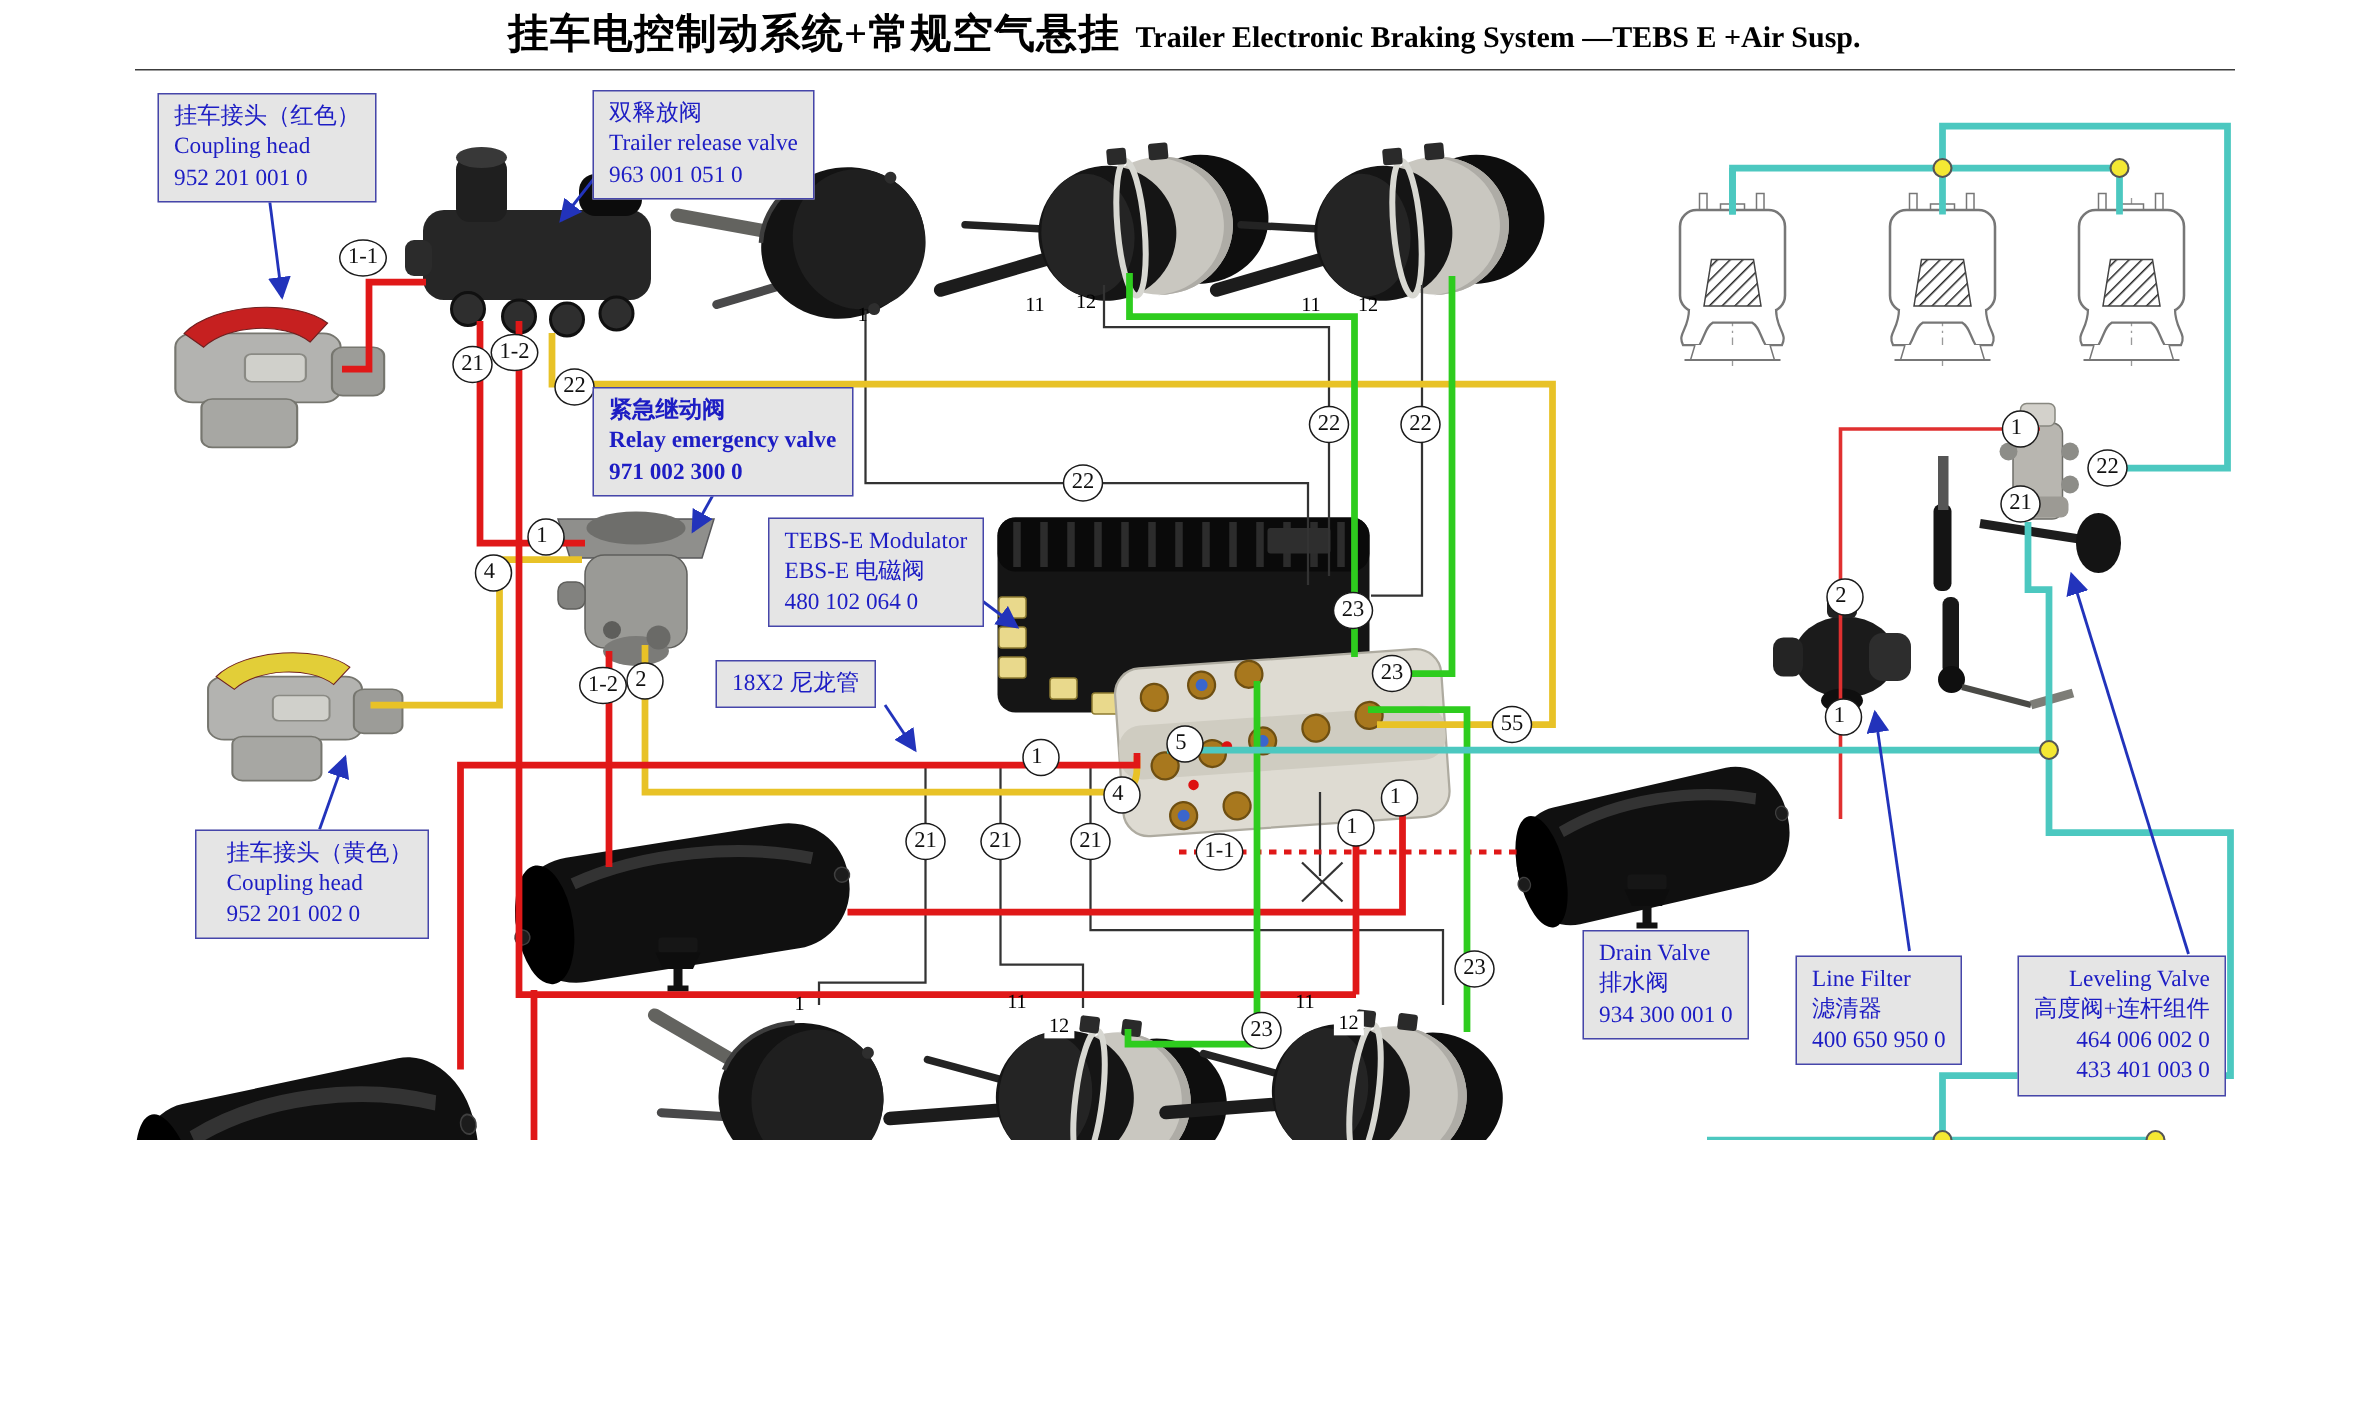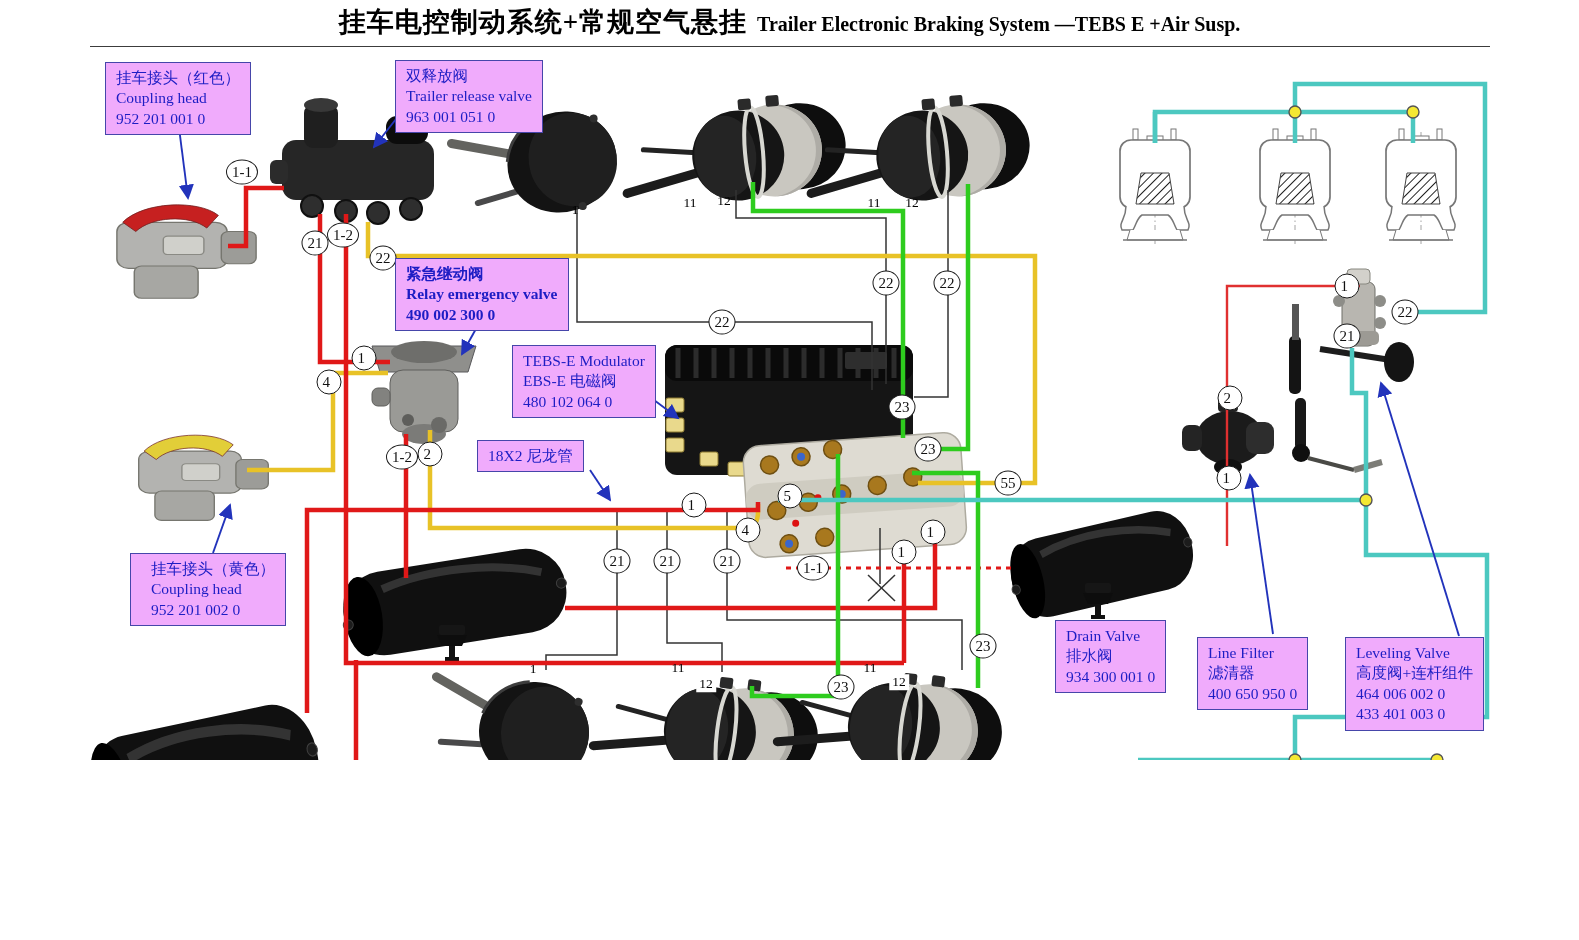--- a/index.html
+++ b/index.html
@@ -8,21 +8,21 @@
   #diagram-svg{position:absolute;left:0;top:0;z-index:1;}
   .title{position:absolute;top:4px;left:0;width:100%;text-align:center;white-space:nowrap;z-index:3;color:#000;}
   .title .zh{font-size:27px;font-weight:bold;letter-spacing:1px;}
   .title .en{font-size:20px;font-weight:bold;margin-left:10px;}
   .rule{position:absolute;top:46px;left:90px;width:1400px;border-top:1.7px solid #3c3c3c;z-index:2;}
   .badge{position:absolute;transform:translate(-50%,-50%);background:#fff;border:1.5px solid #1a1a1a;
          border-radius:50%;font-size:15px;line-height:1;padding:4px 5px;min-width:13px;text-align:left;
          color:#111;z-index:6;}
   .port{position:absolute;transform:translate(-50%,-50%);font-size:13.5px;color:#000;z-index:5;line-height:1;}
   .boxed{background:#fff;padding:1px 3px;}
-  .lbox{position:absolute;border:1.6px solid #4646aa;background:#f0abfc;color:#1d1dc4;
+  .lbox{position:absolute;border:1.6px solid #4646aa;background:#e5e5e5;color:#1d1dc4;
         font-size:15.5px;line-height:1.32;padding:5px 10px;white-space:nowrap;z-index:7;}
 </style>
 </head>
 <body>
 
 <div id="stage">
 
   <svg id="diagram-svg" width="1579" height="940" viewBox="0 0 1579 940">
     <defs>
       <pattern id="hatch" width="6" height="6" patternUnits="userSpaceOnUse" patternTransform="rotate(45)">
@@ -344,21 +344,21 @@
     <div>952 201 001 0</div>
   </div>
   <div class="lbox" style="left:355px;top:60px;margin-left:40px;">
     <div>双释放阀</div>
     <div>Trailer release valve</div>
     <div>963 001 051 0</div>
   </div>
   <div class="lbox" style="left:395px;top:258px;font-weight:bold;">
     <div>紧急继动阀</div>
     <div>Relay emergency valve</div>
-    <div>490 002 300 0</div>
+    <div>971 002 300 0</div>
   </div>
   <div class="lbox" style="left:512px;top:345px;">
     <div>TEBS-E Modulator</div>
     <div>EBS-E 电磁阀</div>
     <div>480 102 064 0</div>
   </div>
   <div class="lbox" style="left:477px;top:440px;">
     <div>18X2 尼龙管</div>
   </div>
   <div class="lbox" style="left:130px;top:553px;padding-left:20px;">
@@ -369,21 +369,21 @@
   <div class="lbox" style="left:1055px;top:620px;">
     <div>Drain Valve</div>
     <div>排水阀</div>
     <div>934 300 001 0</div>
   </div>
   <div class="lbox" style="left:1197px;top:637px;">
     <div>Line Filter</div>
     <div>滤清器</div>
     <div>400 650 950 0</div>
   </div>
-  <div class="lbox" style="left:1345px;top:637px;">
+  <div class="lbox" style="left:1345px;top:637px;text-align:right;">
     <div>Leveling Valve</div>
     <div>高度阀+连杆组件</div>
     <div>464 006 002 0</div>
     <div>433 401 003 0</div>
   </div>
 
   <span class="badge" style="left:242px;top:172px;">1-1</span>
   <span class="badge" style="left:315px;top:243px;">21</span>
   <span class="badge" style="left:343px;top:235px;">1-2</span>
   <span class="badge" style="left:383px;top:258px;">22</span>

